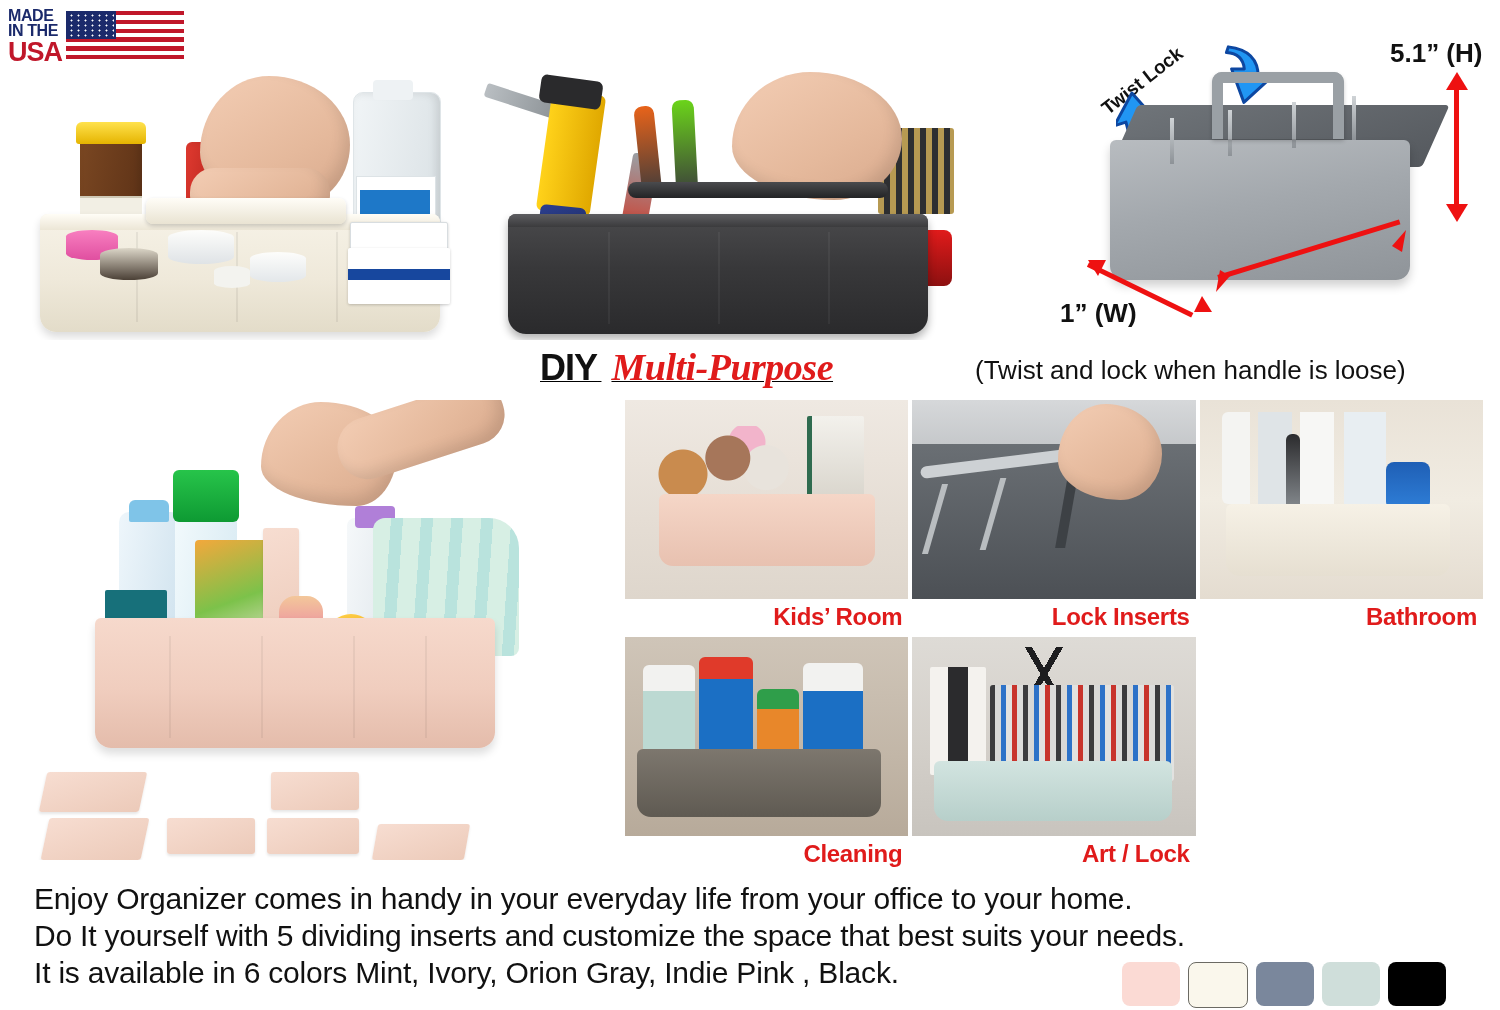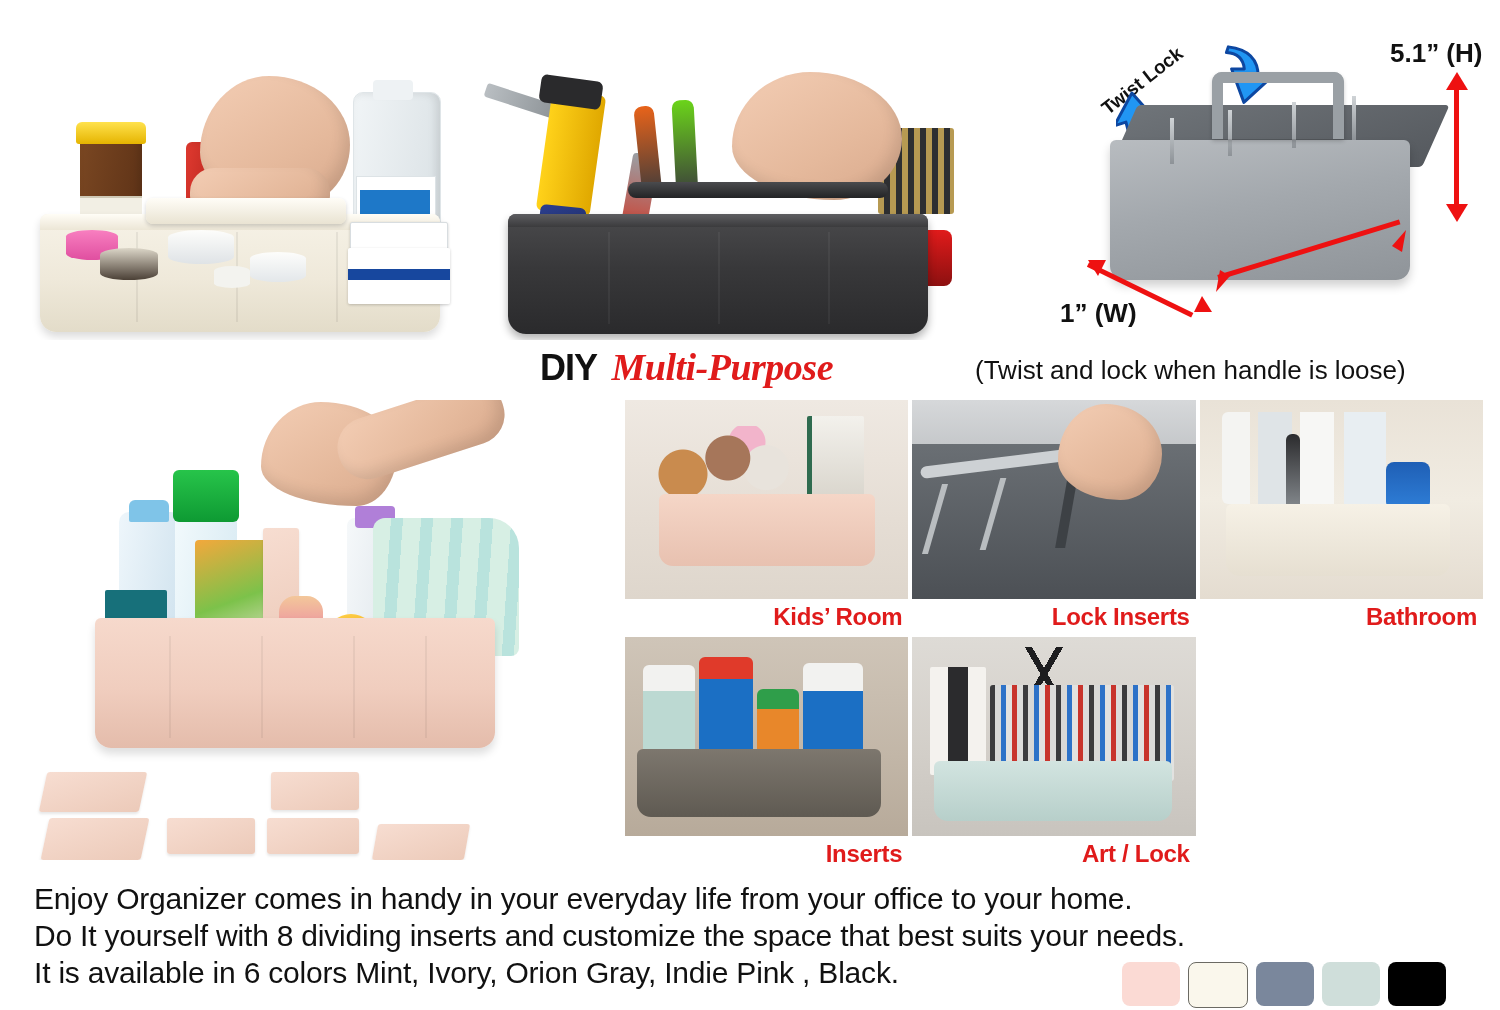--- a/index.html
+++ b/index.html
@@ -60,21 +60,21 @@
   .handle3d{position:absolute;left:152px;top:62px;width:110px;height:56px;
      border:11px solid #9aa0a5;border-bottom:none;border-radius:10px 10px 0 0;
      box-shadow:0 2px 4px rgba(0,0,0,.2);}
   .dim-label{position:absolute;font-weight:bold;color:#111;font-size:26px;
      font-family:"Liberation Sans",sans-serif;white-space:nowrap;text-align:center;}
   .arrow-red{position:absolute;background:#ee1111;}
   .twistlock-word{position:absolute;font-size:19px;font-weight:bold;color:#111;
      transform:rotate(-38deg);font-family:"Liberation Sans",sans-serif;white-space:nowrap;}
 
   
-  #headline{position:absolute;left:540px;top:345px;white-space:nowrap;}
+  #headline{position:absolute;left:540px;top:345px;white-space:nowrap;text-decoration:underline;}
   #headline .diy{font-size:36px;font-weight:bold;color:#111;letter-spacing:-1px;
      font-family:"Liberation Sans Narrow","Liberation Sans",sans-serif;}
   #headline .mp{font-size:38px;font-weight:bold;font-style:italic;color:#e01b1b;
      font-family:"Liberation Serif",serif;letter-spacing:-0.5px;margin-left:10px;}
   #twist-note{position:absolute;left:975px;top:355px;font-size:26px;color:#111;
      font-family:"Liberation Sans Narrow","Liberation Sans",sans-serif;white-space:nowrap;}
 
   
   #photo-baby{left:35px;top:400px;width:560px;height:460px;}
   .tray-pink{position:absolute;left:60px;top:218px;width:400px;height:130px;
@@ -100,20 +100,33 @@
 
   
   #color-swatches{position:absolute;left:1122px;top:962px;display:flex;gap:8px;}
   .swatch{width:58px;height:44px;border-radius:8px;}
 </style>
 </head>
 <body>
 
 <div class="stage">
 
+  <div class="usa-badge">
+    <div class="usa-words">
+      <span class="l1">MADE</span>
+      <span class="l2">IN THE</span>
+      <span class="l3">USA</span>
+    </div>
+    <div class="flag">
+      <div class="stripes"></div>
+      <div class="canton">
+        <div class="stars"></div>
+      </div>
+    </div>
+  </div>
 
   <div class="photo" id="photo-medicine">
 
     <div class="bottle" style="left:62px;top:66px;width:62px;height:112px;background:linear-gradient(100deg,#7a4722,#5c3116);"></div>
     <div class="cap" style="left:58px;top:52px;width:70px;height:22px;background:linear-gradient(180deg,#ffe24d,#e5b400);border-radius:6px 6px 3px 3px;"></div>
     <div style="position:absolute;left:62px;top:126px;width:62px;height:26px;background:#f2efe4;border-top:2px solid #cfc9b6;"></div>
 
     <div class="bottle" style="left:168px;top:72px;width:44px;height:70px;background:linear-gradient(100deg,#e03a30,#a81d16);border-radius:6px;"></div>
 
     <div class="bottle" style="left:335px;top:22px;width:86px;height:150px;background:linear-gradient(100deg,rgba(240,244,246,.95),rgba(214,222,226,.9));border-radius:10px 10px 6px 6px;border:1px solid #dfe5e8;"></div>
@@ -296,41 +309,41 @@
     </div>
 
     <div class="cell">
       <div class="scene" style="background:linear-gradient(180deg,#cfc5b8 0%,#c2b6a7 60%,#b7aa9a 100%);">
         <div style="position:absolute;left:18px;top:28px;width:52px;height:100px;background:linear-gradient(180deg,#f2f2f0 0 26px,#bcd9d2 26px 100px);border-radius:6px;"></div>
         <div style="position:absolute;left:74px;top:20px;width:54px;height:108px;background:linear-gradient(180deg,#e03a2a 0 22px,#1b6fc4 22px 108px);border-radius:6px;"></div>
         <div style="position:absolute;left:132px;top:52px;width:42px;height:78px;background:linear-gradient(180deg,#2f9e4a 0 20px,#e8872a 20px 78px);border-radius:6px;"></div>
         <div style="position:absolute;left:178px;top:26px;width:60px;height:104px;background:linear-gradient(180deg,#f2f2f0 0 28px,#1b6fc4 28px 104px);border-radius:6px;"></div>
         <div style="position:absolute;left:12px;top:112px;width:244px;height:68px;background:linear-gradient(180deg,#7d776e,#5f5a52);border-radius:6px 6px 14px 14px;"></div>
       </div>
-      <span class="cell-label">Inserts</span>
+      <span class="cell-label">Cleaning</span>
     </div>
 
     <div class="cell">
       <div class="scene" style="background:linear-gradient(180deg,#dedbd6 0%,#d2cec8 60%,#c8c4be 100%);">
         <div style="position:absolute;left:18px;top:30px;width:56px;height:108px;background:linear-gradient(90deg,#f4f2ee 0 18px,#2b2b2d 18px 38px,#f4f2ee 38px 56px);border-radius:2px;"></div>
         <div style="position:absolute;left:112px;top:10px;width:40px;height:54px;background:
                linear-gradient(120deg,transparent 45%,#1d1d1f 45% 55%,transparent 55%),
                linear-gradient(60deg,transparent 45%,#1d1d1f 45% 55%,transparent 55%);"></div>
         <div style="position:absolute;left:78px;top:48px;width:184px;height:96px;background:
                repeating-linear-gradient(90deg,#3b3b3d 0 5px,#d8d8d6 5px 11px,#2d72c8 11px 16px,#e2e2e0 16px 22px,#c8342c 22px 27px,#dcdcda 27px 33px);
                border-radius:3px;"></div>
         <div style="position:absolute;left:22px;top:124px;width:238px;height:60px;background:linear-gradient(180deg,#d2e4e0,#b7cfca);border-radius:6px 6px 14px 14px;"></div>
       </div>
       <span class="cell-label">Art / Lock</span>
     </div>
   </div>
 
   <div id="description">
     <div>Enjoy Organizer comes in handy in your everyday life from your office to your home.</div>
-    <div>Do It yourself with 8 dividing inserts and customize the space that  best suits your needs.</div>
+    <div>Do It yourself with 5 dividing inserts and customize the space that  best suits your needs.</div>
     <div>It is available in 6 colors Mint, Ivory, Orion Gray, Indie Pink , Black.</div>
   </div>
 
   <div id="color-swatches">
     <div class="swatch" style="background:#fbdad4;"></div>
     <div class="swatch" style="background:#faf7ec;border:1px solid #6b6a63;"></div>
     <div class="swatch" style="background:#7a879c;"></div>
     <div class="swatch" style="background:#cfdeda;"></div>
     <div class="swatch" style="background:#000000;"></div>
   </div>

